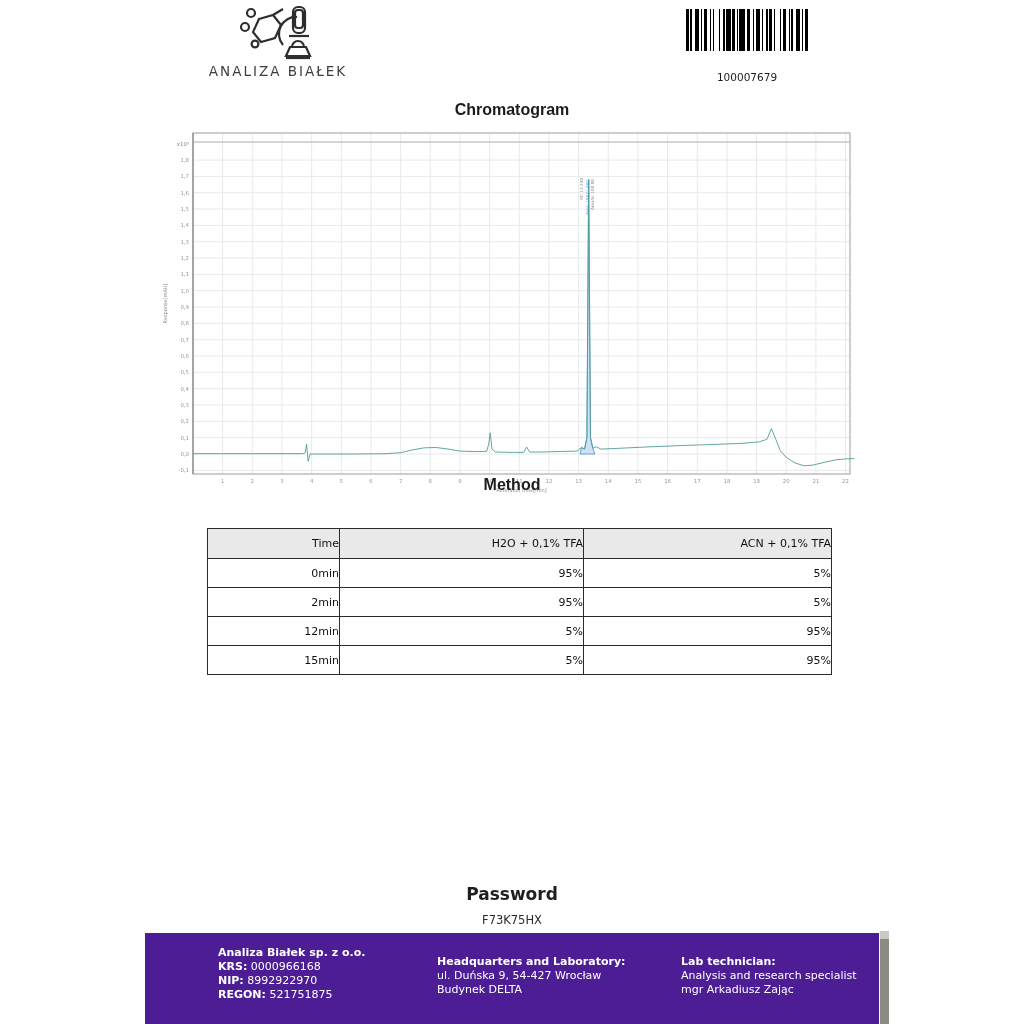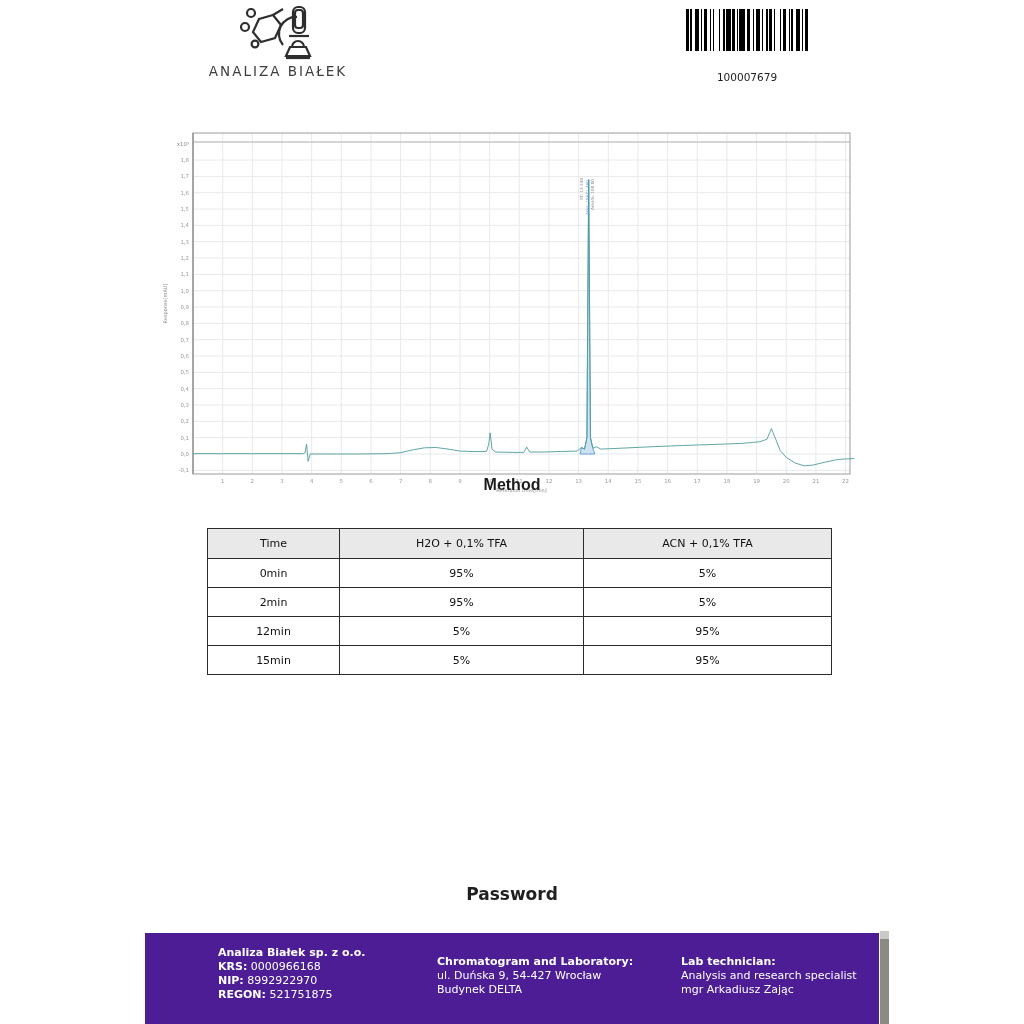--- a/index.html
+++ b/index.html
@@ -20,21 +20,21 @@
     font-weight:bold;font-size:16px;color:#1b1b1b;}
   #chrom-title{top:101px;}
   #method-title{top:476px;}
 
   
   #chart-wrap{left:158px;top:128px;width:706px;height:368px;}
 
   
   #method-table{left:207px;top:528px;width:624px;border-collapse:collapse;table-layout:fixed;
     font-size:11px;color:#111;}
-  #method-table th,#method-table td{border:1.5px solid #2b2b2b;text-align:center;padding:0;}
+  #method-table th,#method-table td{border:1.5px solid #2b2b2b;text-align:right;padding:0;}
   #method-table th{background:#e9e9e9;height:29px;font-weight:normal;}
   #method-table td{height:28px;background:#fff;}
   #method-table col.c0{width:132px;}
   #method-table col.c1{width:244px;}
   #method-table col.c2{width:248px;}
 
   
   #password-block{left:0;top:884px;width:1024px;text-align:center;}
   #password-label{font-size:17px;font-weight:bold;color:#1f1f1f;}
   #password-value{margin-top:9px;font-size:11.5px;color:#2a2a2a;}
@@ -122,20 +122,21 @@
       <div class="bar" style="flex: 1 1 0%;"></div>
       <div class="sp" style="flex: 2 1 0%;"></div>
       <div class="bar" style="flex: 3 1 0%;"></div>
       <div class="sp" style="flex: 1 1 0%;"></div>
       <div class="bar" style="flex: 1 1 0%;"></div>
       <div class="sp" style="flex: 1 1 0%;"></div>
       <div class="bar" style="flex: 2 1 0%;"></div>
     </div>
   <div class="abs" id="barcode-value">100007679</div>
 
+  <div class="abs section-title" id="chrom-title">Chromatogram</div>
   <div class="abs" id="chart-wrap"><svg width="706" height="368">
         <line x1="64.66139954853273" y1="5" x2="64.66139954853273" y2="346" stroke="#e7e9ec" stroke-width="1"></line>
         <line x1="94.32279909706546" y1="5" x2="94.32279909706546" y2="346" stroke="#e7e9ec" stroke-width="1"></line>
         <line x1="123.9841986455982" y1="5" x2="123.9841986455982" y2="346" stroke="#e7e9ec" stroke-width="1"></line>
         <line x1="153.6455981941309" y1="5" x2="153.6455981941309" y2="346" stroke="#e7e9ec" stroke-width="1"></line>
         <line x1="183.30699774266367" y1="5" x2="183.30699774266367" y2="346" stroke="#e7e9ec" stroke-width="1"></line>
         <line x1="212.9683972911964" y1="5" x2="212.9683972911964" y2="346" stroke="#e7e9ec" stroke-width="1"></line>
         <line x1="242.62979683972912" y1="5" x2="242.62979683972912" y2="346" stroke="#e7e9ec" stroke-width="1"></line>
         <line x1="272.2911963882618" y1="5" x2="272.2911963882618" y2="346" stroke="#e7e9ec" stroke-width="1"></line>
         <line x1="301.9525959367946" y1="5" x2="301.9525959367946" y2="346" stroke="#e7e9ec" stroke-width="1"></line>
@@ -260,31 +261,32 @@
         <tr>
           <td>15min</td>
           <td>5%</td>
           <td>95%</td>
         </tr>
       </tbody>
   </table>
 
   <div class="abs" id="password-block">
     <div id="password-label">Password</div>
+    <div id="password-value">F73K75HX</div>
   </div>
 
   <div class="abs" id="footer" style="background: #4c1d95;">
     <div class="col" id="footer-company">
       <div class="b">Analiza Białek sp. z o.o.</div>
       <div><span class="b">KRS:</span> <span>0000966168</span></div>
       <div><span class="b">NIP:</span> <span>8992922970</span></div>
       <div><span class="b">REGON:</span> <span>521751875</span></div>
     </div>
     <div class="col" id="footer-hq">
-      <div class="b">Chromatogram and Laboratory:</div>
+      <div class="b">Headquarters and Laboratory:</div>
       <div>ul. Duńska 9, 54-427 Wrocław</div>
       <div>Budynek DELTA</div>
     </div>
     <div class="col" id="footer-tech">
       <div class="b">Lab technician:</div>
       <div>Analysis and research specialist</div>
       <div>mgr Arkadiusz Zając</div>
     </div>
   </div>
 

